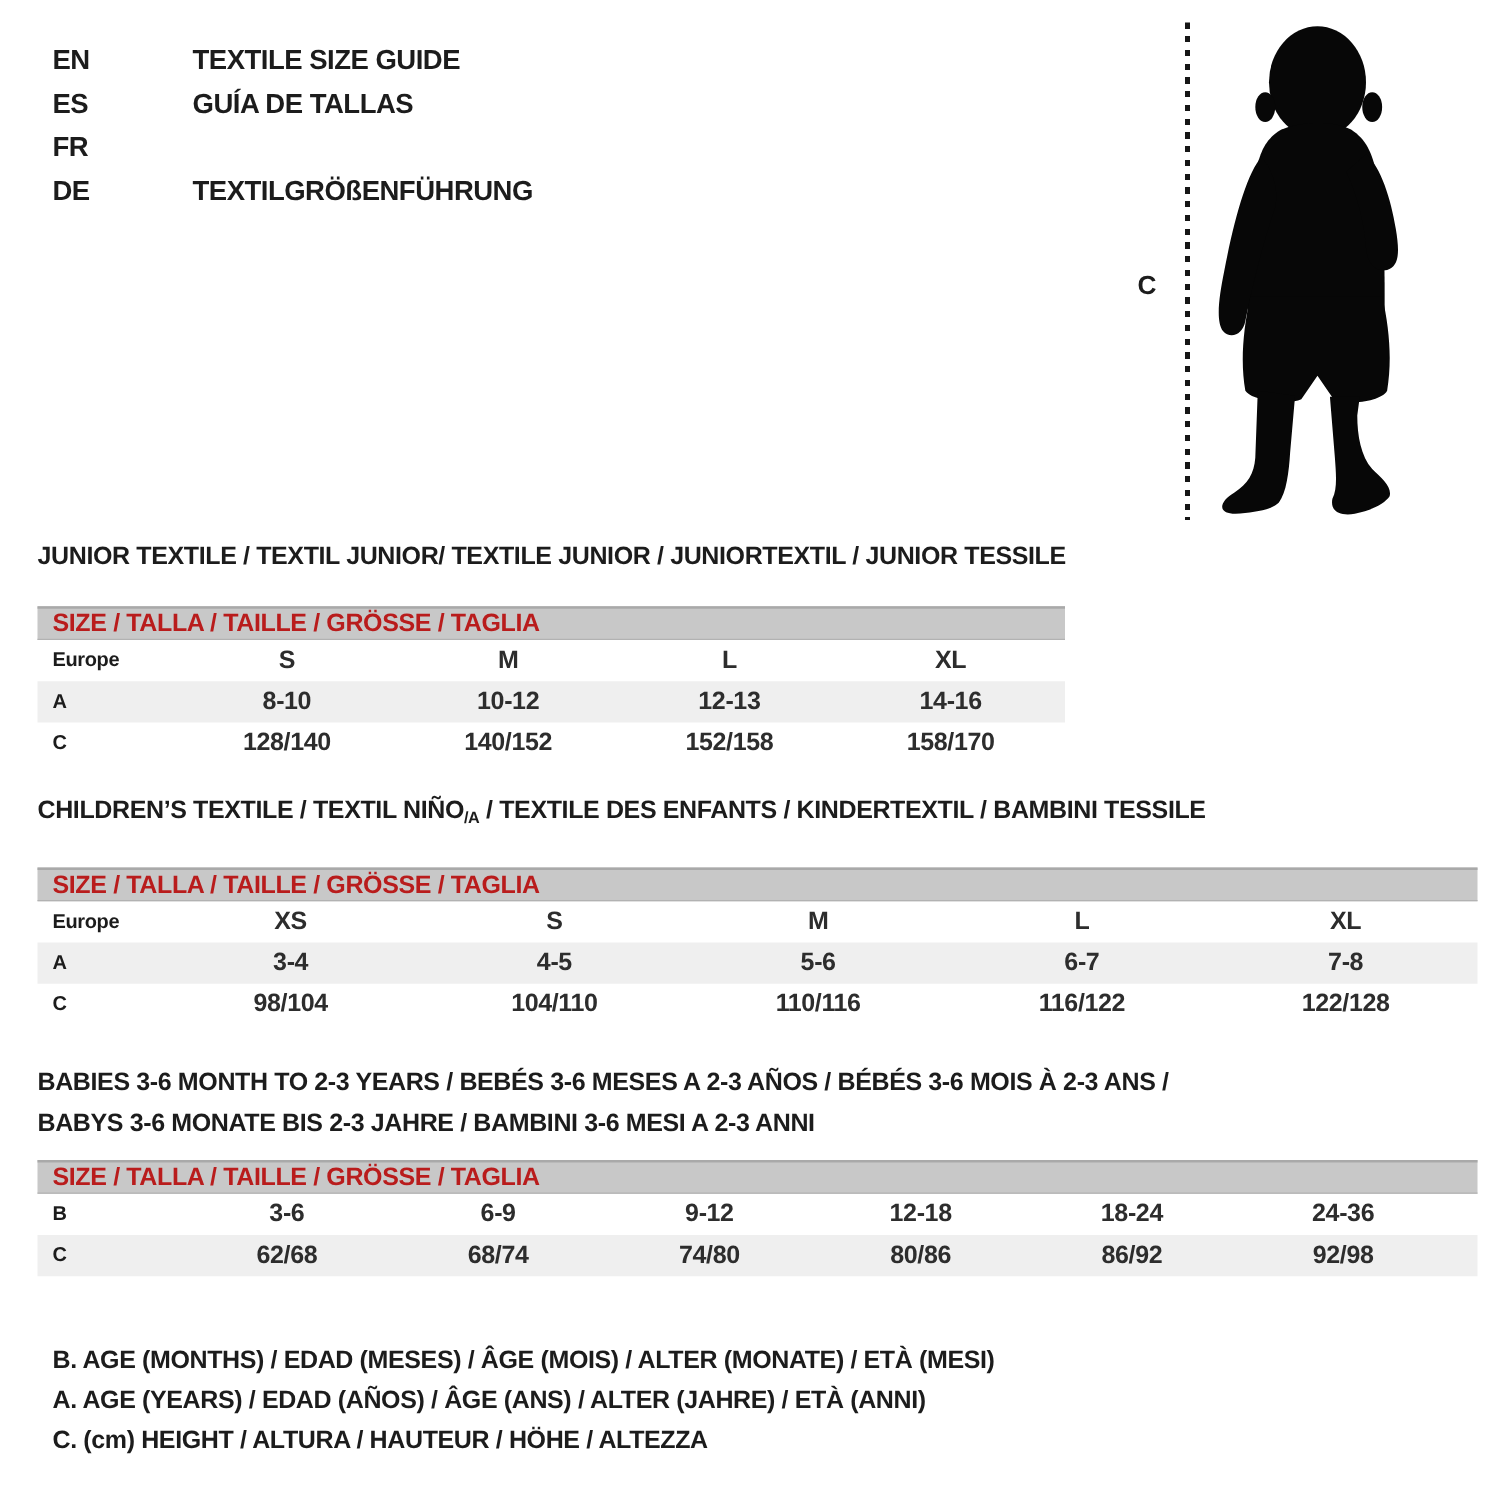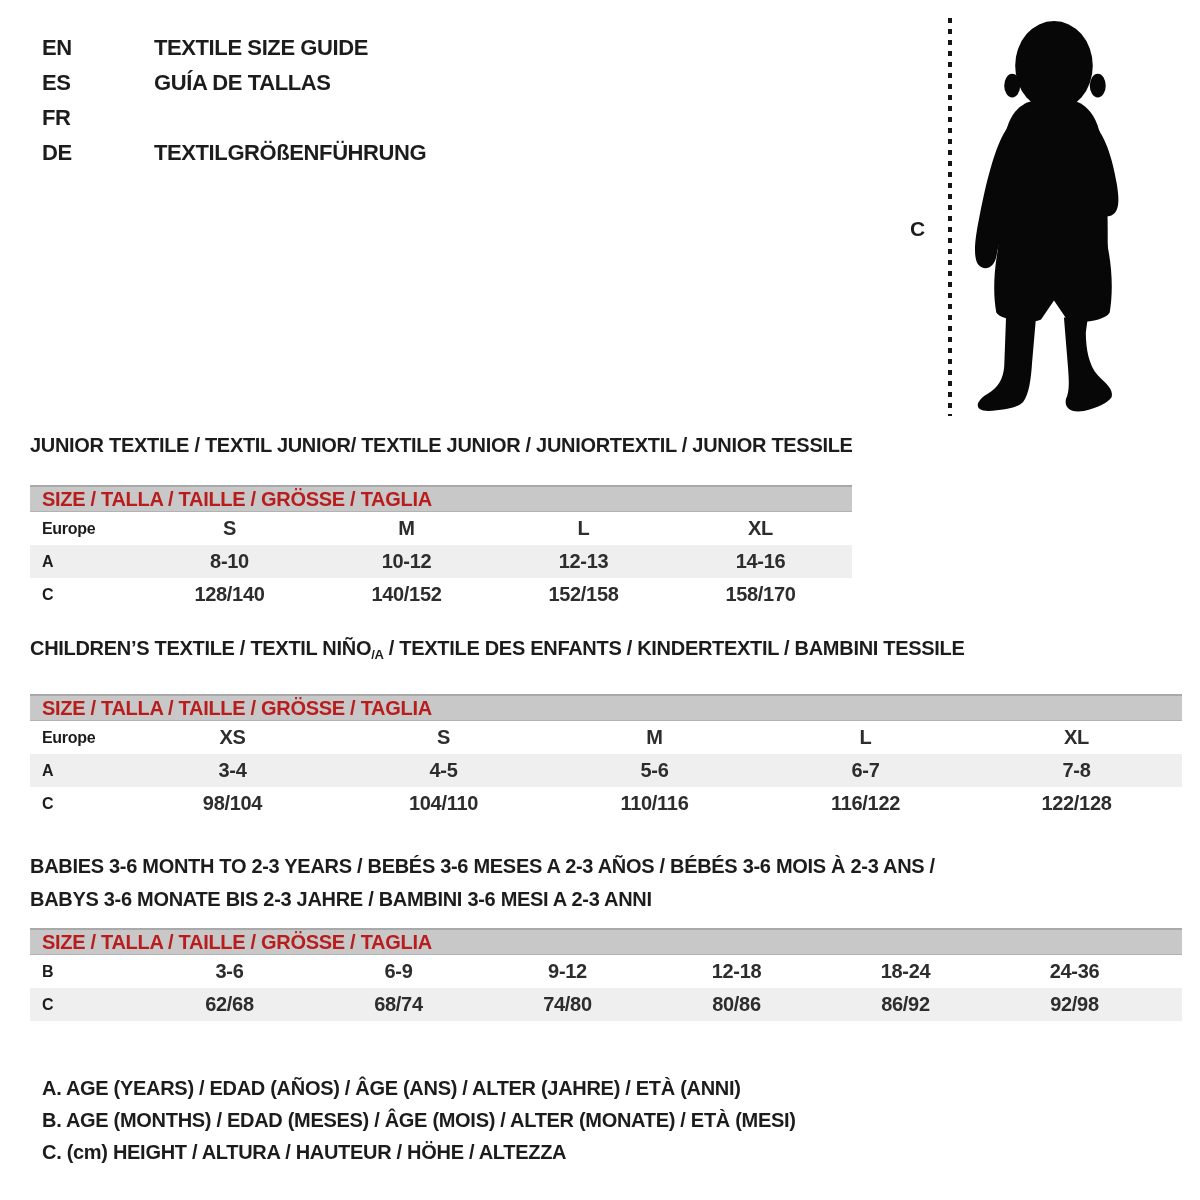--- a/index.html
+++ b/index.html
@@ -190,18 +190,18 @@
       <span class="cell">62/68</span>
       <span class="cell">68/74</span>
       <span class="cell">74/80</span>
       <span class="cell">80/86</span>
       <span class="cell">86/92</span>
       <span class="cell">92/98</span>
     </div>
   </div>
 
   <div class="legend">
+    <div class="legend-line">B. AGE (MONTHS) / EDAD (MESES) / ÂGE (MOIS) / ALTER (MONATE) / ETÀ (MESI)</div>
     <div class="legend-line">A. AGE (YEARS) / EDAD (AÑOS) / ÂGE (ANS) / ALTER (JAHRE) / ETÀ (ANNI)</div>
-    <div class="legend-line">B. AGE (MONTHS) / EDAD (MESES) / ÂGE (MOIS) / ALTER (MONATE) / ETÀ (MESI)</div>
     <div class="legend-line">C. (cm) HEIGHT / ALTURA / HAUTEUR / HÖHE / ALTEZZA</div>
   </div>
 
 </div>
 
 </body></html>

